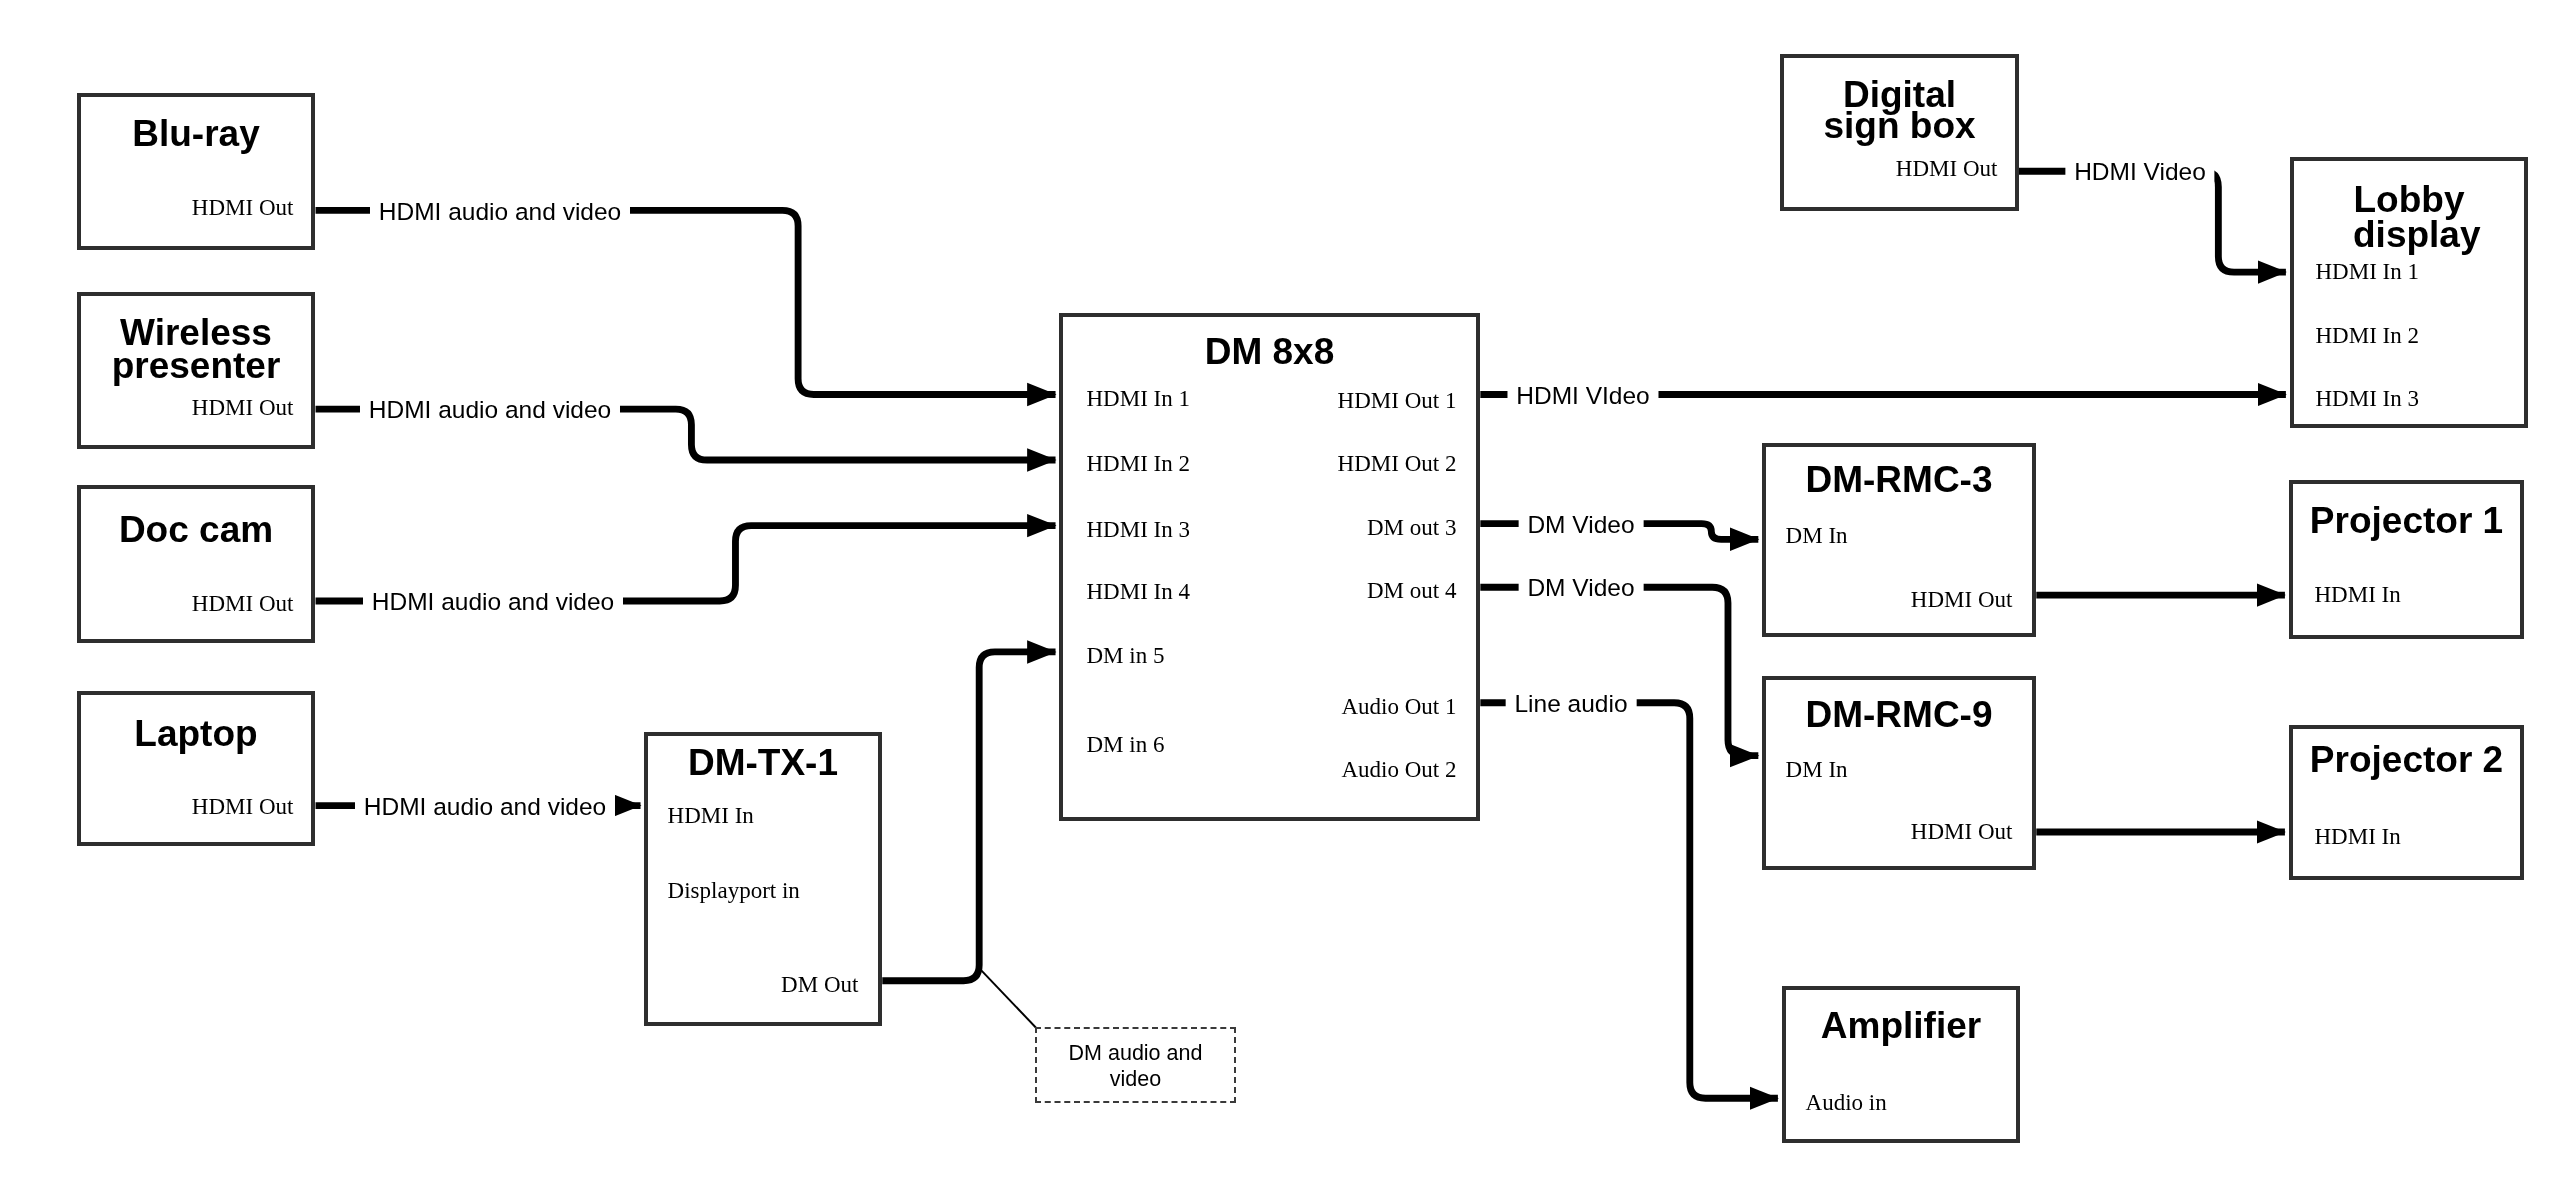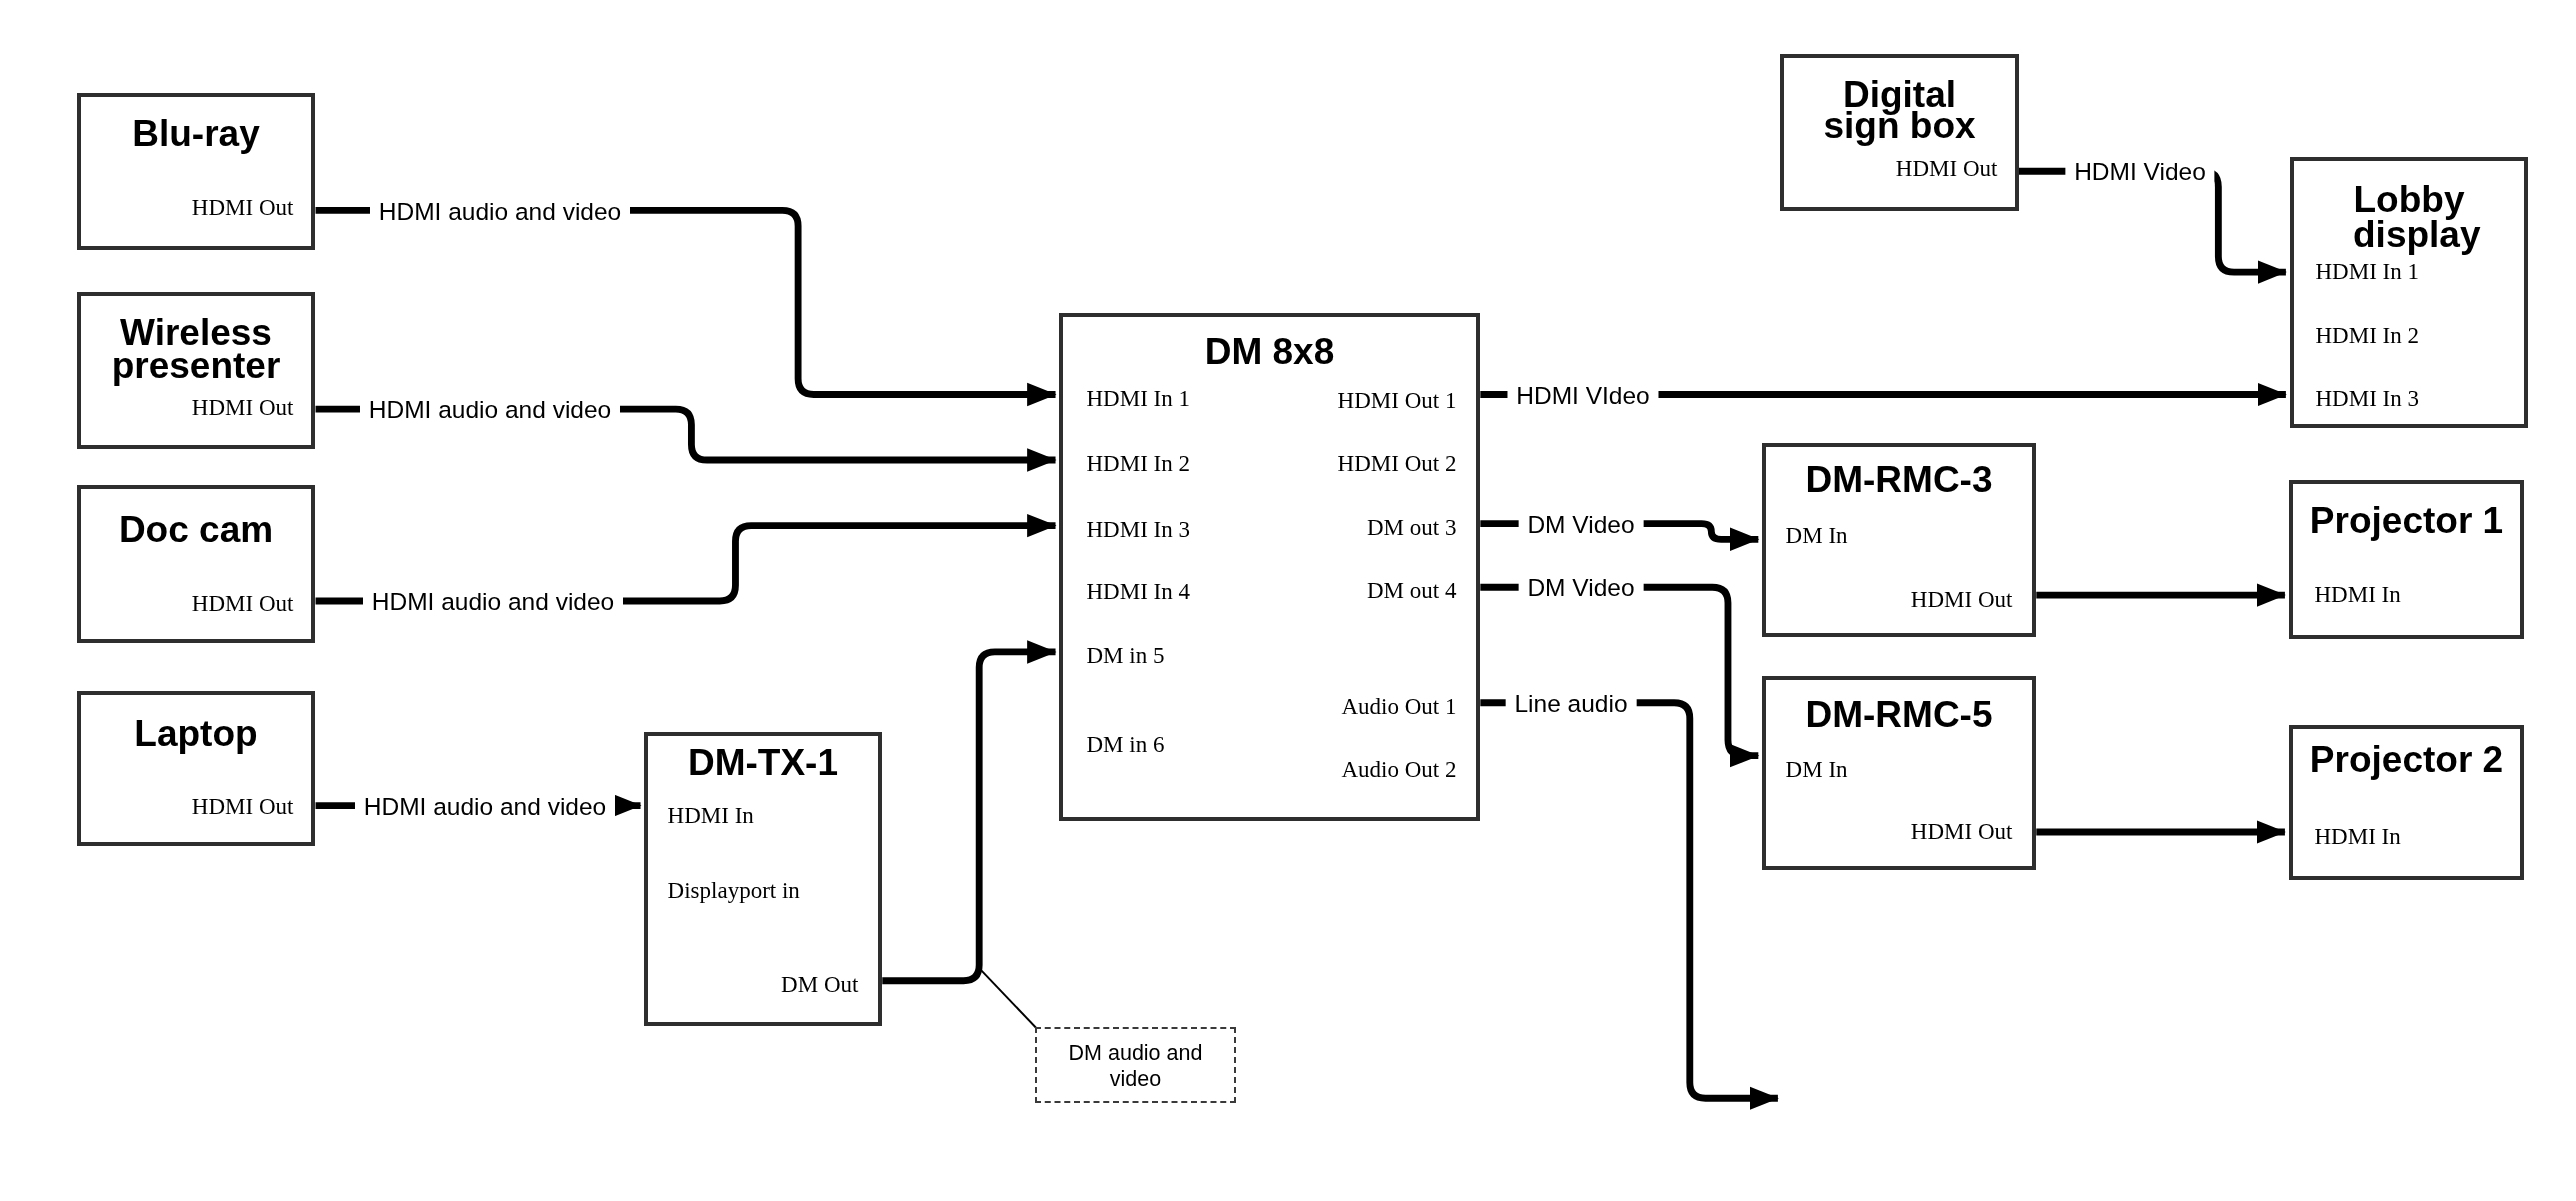--- a/index.html
+++ b/index.html
@@ -143,30 +143,34 @@
     <span class="port" style="top:74px;left:19.6px;">DM In</span>
     <span class="port pr" style="top:138px;right:19.6px;">HDMI Out</span>
   </div>
 
   <div class="node" style="left:2289px;top:480px;width:235px;height:159px;">
     <span class="title" style="left:0;right:0;top:19.6px;">Projector 1</span>
     <span class="port" style="top:96px;left:21.5px;">HDMI In</span>
   </div>
 
   <div class="node" style="left:1762px;top:676px;width:274px;height:194px;">
-    <span class="title" style="left:0;right:0;top:17.6px;">DM-RMC-5</span>
+    <span class="title" style="left:0;right:0;top:17.6px;">DM-RMC-9</span>
     <span class="port" style="top:75px;left:19.6px;">DM In</span>
     <span class="port pr" style="top:137px;right:19.6px;">HDMI Out</span>
   </div>
 
   <div class="node" style="left:2289px;top:725px;width:235px;height:155px;">
     <span class="title" style="left:0;right:0;top:13.7px;">Projector 2</span>
     <span class="port" style="top:93px;left:21.5px;">HDMI In</span>
   </div>
 
+  <div class="node" style="left:1782px;top:986px;width:238px;height:157px;">
+    <span class="title" style="left:0;right:0;top:18.6px;">Amplifier</span>
+    <span class="port" style="top:98px;left:19.6px;">Audio in</span>
+  </div>
 
   <span class="edge-label" style="left:500px;top:211px;">HDMI audio and video</span>
   <span class="edge-label" style="left:490px;top:409px;">HDMI audio and video</span>
   <span class="edge-label" style="left:493px;top:601px;">HDMI audio and video</span>
   <span class="edge-label" style="left:485px;top:806px;">HDMI audio and video</span>
   <span class="edge-label" style="left:1583px;top:395px;">HDMI VIdeo</span>
   <span class="edge-label" style="left:1581px;top:524px;">DM Video</span>
   <span class="edge-label" style="left:1581px;top:587px;">DM Video</span>
   <span class="edge-label" style="left:1571px;top:703px;">Line audio</span>
   <span class="edge-label" style="left:2140px;top:171px;">HDMI Video</span>

